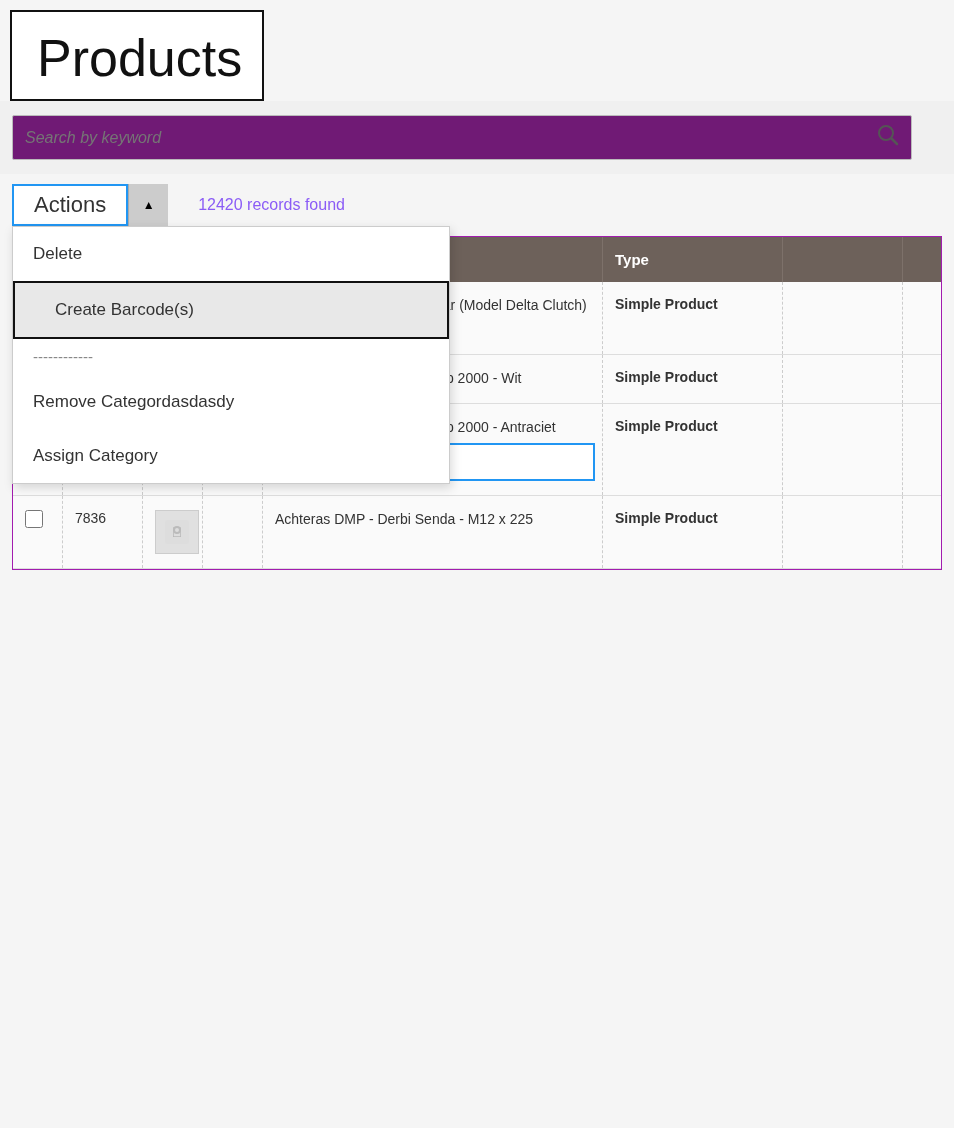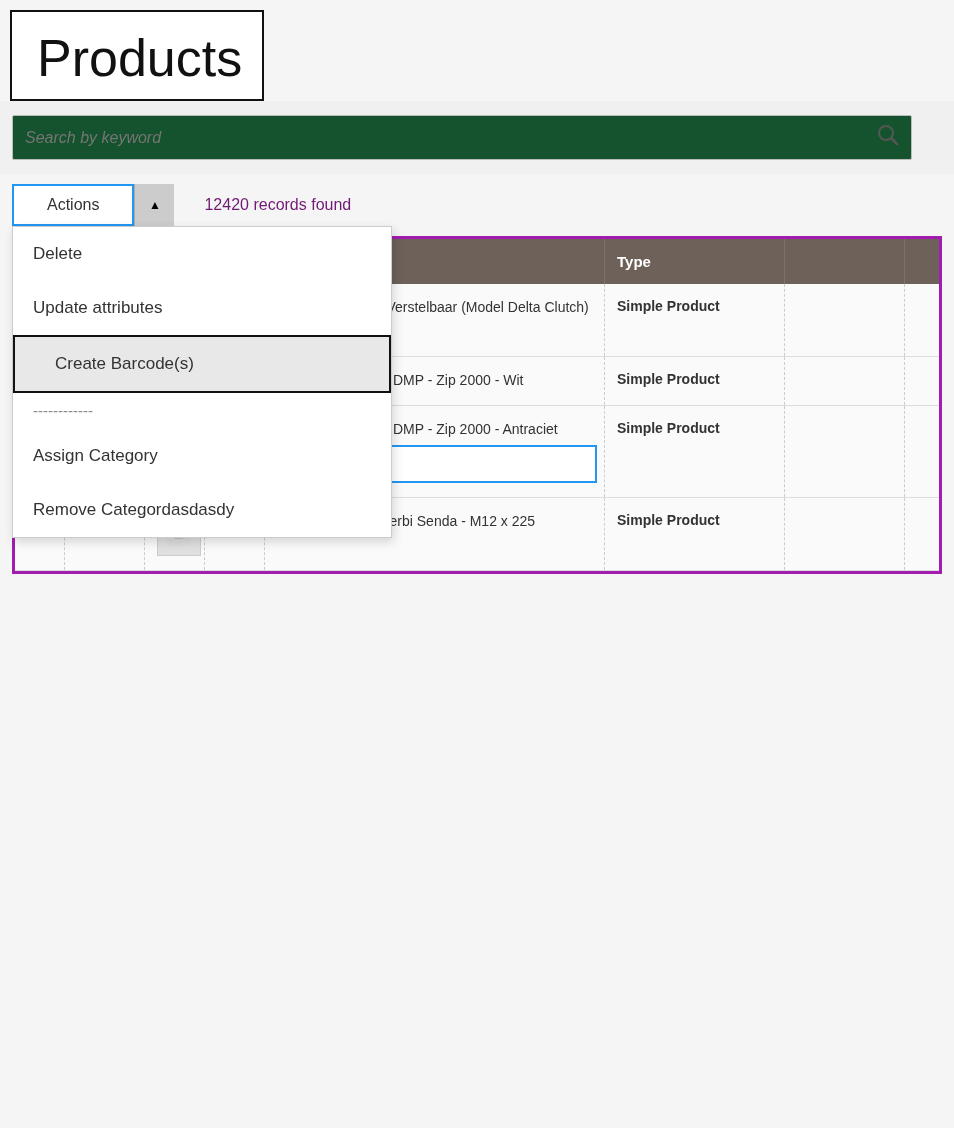--- a/index.html
+++ b/index.html
@@ -30,21 +30,21 @@
     .search-bar-area {
       background: #f0f0f0;
       padding: 14px 12px;
       display: flex;
       align-items: center;
     }
 
     .search-bar-wrapper {
       display: flex;
       align-items: center;
-      background: #14532d;
+      background: #701a75;
       border: 1px solid #bbb;
       border-radius: 2px;
       width: 900px;
       padding: 8px 12px;
     }
 
     .search-input {
       flex: 1;
       border: none;
       outline: none;
@@ -79,49 +79,49 @@
       align-items: center;
       border: 2px solid #2196f3;
       background: #fff;
       cursor: pointer;
       font-size: 17px;
       color: #333;
       height: 42px;
     }
 
     .actions-label {
-      padding: 0 33px;
-      font-size: 16px;
+      padding: 0 20px;
+      font-size: 22px;
     }
 
     .actions-arrow-btn {
       width: 40px;
       background: #ccc;
       border: none;
       border-left: 1px solid #aaa;
       cursor: pointer;
       display: flex;
       align-items: center;
       justify-content: center;
       font-size: 12px;
       height: 42px;
     }
 
     .records-count {
       margin-left: 30px;
       font-size: 16px;
-      color: #701a75;
+      color: #8b5cf6;
     }
 
     
     .dropdown-menu {
       position: absolute;
       top: 42px;
       left: 0;
-      width: 380px;
+      width: 438px;
       background: #fff;
       border: 1px solid #ccc;
       z-index: 100;
       box-shadow: 2px 4px 10px rgba(0,0,0,0.15);
     }
 
     .dropdown-item {
       padding: 16px 20px;
       font-size: 17px;
       color: #333;
@@ -140,21 +140,21 @@
       color: #888;
       cursor: default;
       padding: 8px 20px;
       font-size: 15px;
     }
 
     
     .table-container {
       margin: 0 12px;
       background: #4d7c0f;
-      border: 3px solid #a21caf;
+      border: 1px solid #a21caf;
       overflow: visible;
       position: relative;
     }
 
     .table-header {
       display: grid;
       grid-template-columns: 50px 80px 60px 60px 340px 180px 120px;
       background: #6d615a;
       color: #fff;
       font-weight: bold;
@@ -250,25 +250,24 @@
   <div class="actions-dropdown-wrapper">
     <div class="actions-btn">
       <span class="actions-label">Actions</span>
     </div>
     <button class="actions-arrow-btn">
       <span>▲</span>
     </button>
 
     <div class="dropdown-menu">
       <div class="dropdown-item">Delete</div>
-      <div class="dropdown-item">Update attributes</div>
       <div class="dropdown-item highlighted">Create Barcode(s)</div>
       <div class="dropdown-item separator">------------</div>
+      <div class="dropdown-item">Remove Categordasdasdy</div>
       <div class="dropdown-item">Assign Category</div>
-      <div class="dropdown-item">Remove Categordasdasdy</div>
     </div>
   </div>
 
   <span class="records-count">12420 records found</span>
 </div>
 
 <div class="table-container">
 
   <div class="table-header">
     <div class="table-header-cell"></div>

